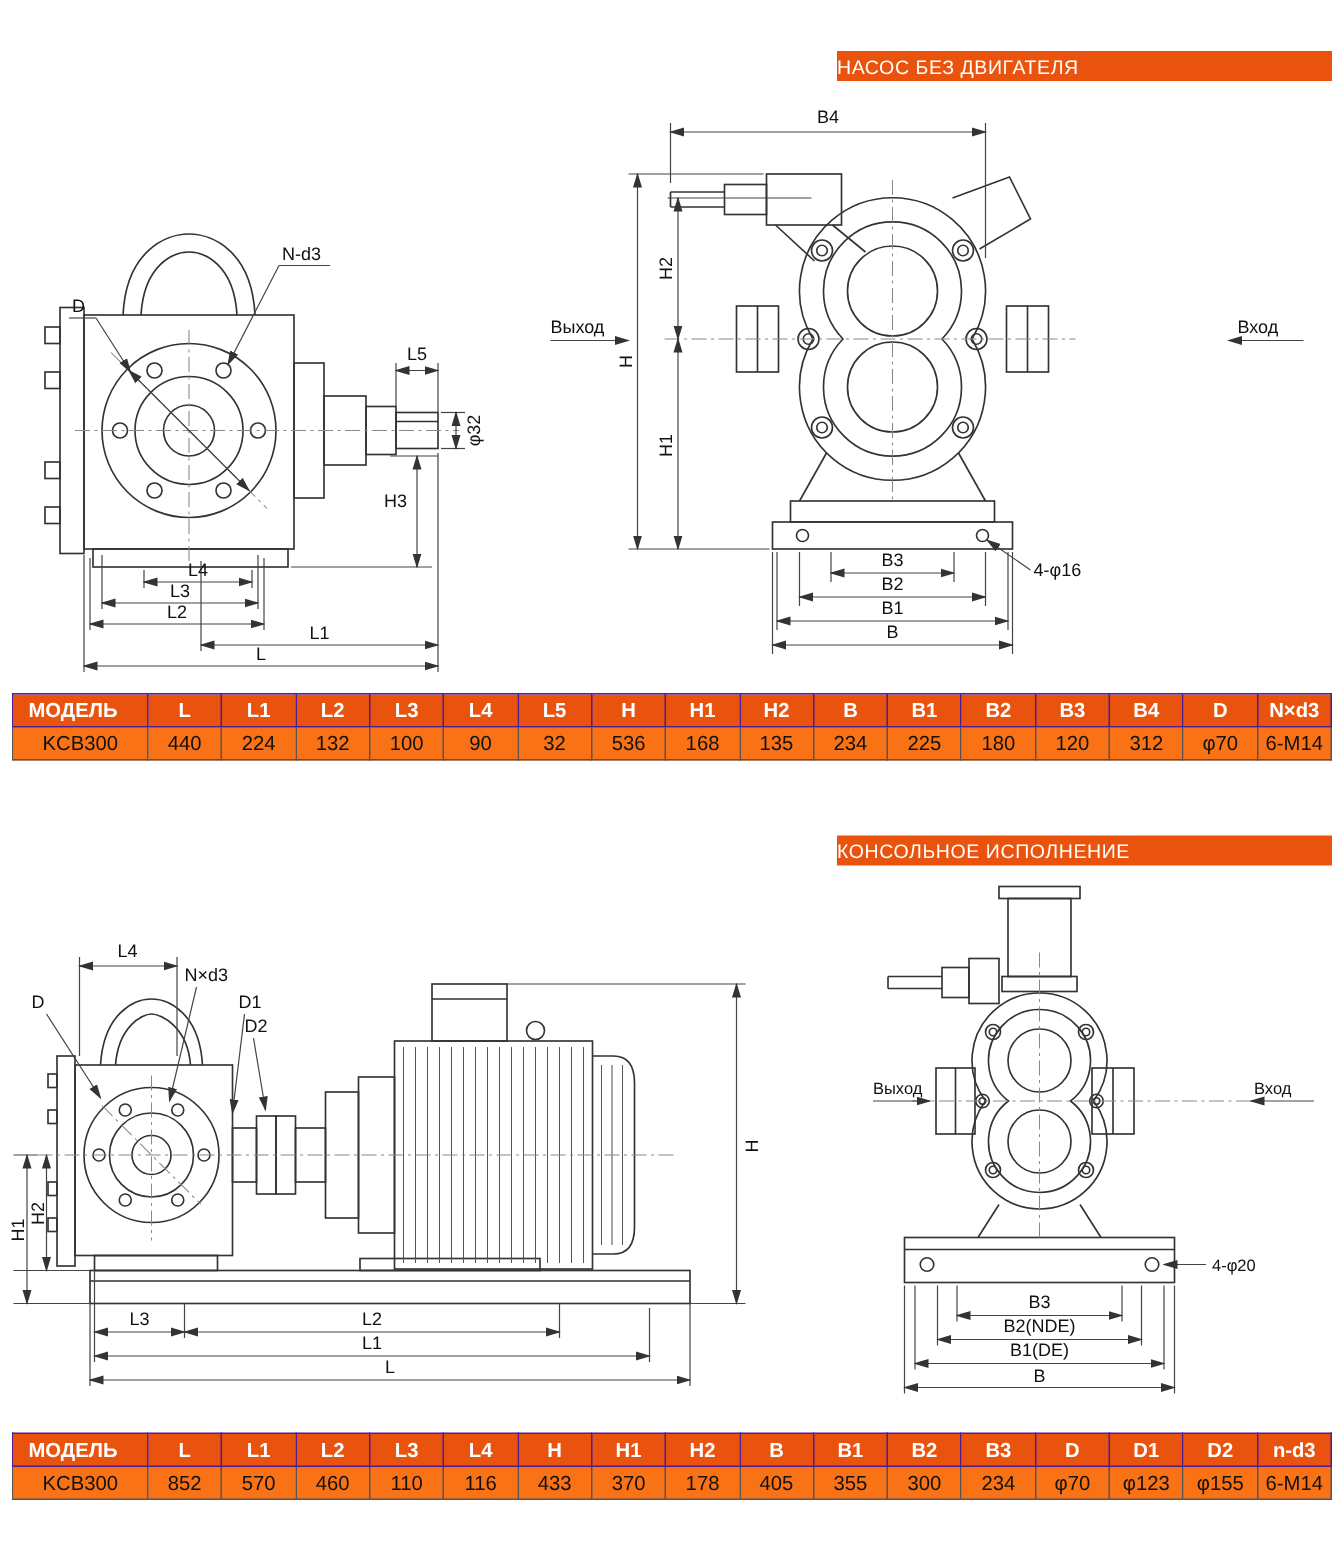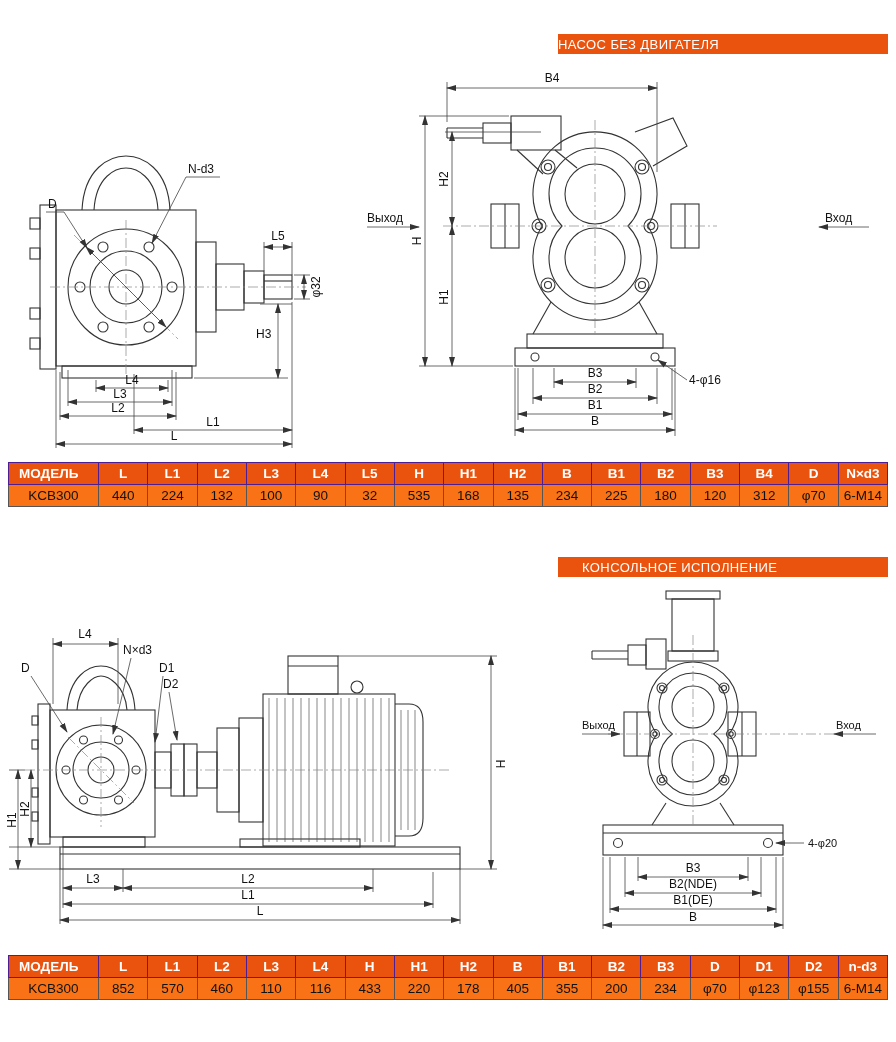--- a/index.html
+++ b/index.html
@@ -1,21 +1,21 @@
 <!DOCTYPE html>
 <html style="--accent: #ea530e;"><head>
 <meta charset="utf-8">
 <style>
   :root { --accent:#ea530e; }
   * { margin:0; padding:0; box-sizing:border-box; }
   body { background:#fff; font-family:"Liberation Sans", sans-serif; }
   .page { position:relative; width:896px; height:1042px; background:#fff; overflow:hidden; }
   .banner { position:absolute; left:558px; width:330px; height:20px; background:var(--accent);
             color:#fff; font-size:13px; letter-spacing:.4px; display:flex; align-items:center; justify-content:flex-start; }
-  .banner1 { top:34px; } .banner2 { top:557px;padding-left:24px; }
+  .banner1 { top:34px; } .banner2 { top:557px; }
   .drw { position:absolute; }
   svg text { font-family:"Liberation Sans", sans-serif; font-size:12px; fill:#111; }
   svg text.sm { font-size:11px; }
   .ln   { stroke:#333; stroke-width:1.1; fill:none; }
   .thin { stroke:#555; stroke-width:.7; fill:none; }
   .dim  { stroke:#444; stroke-width:.8; fill:none; }
   .cl   { stroke:#888; stroke-width:.7; fill:none; stroke-dasharray:10 3 2 3; }
   .dim-table { position:absolute; left:8px; width:880px; border-collapse:collapse; table-layout:fixed; font-size:13.5px; }
   .dim-table th { background:var(--accent); color:#fff; font-weight:600; border:1px solid #4c1d95; padding:3px 0; text-align:center; }
   .dim-table th:first-child { text-align:left; padding-left:10px; }
@@ -225,21 +225,21 @@
       </thead>
       <tbody>
         <tr>
           <td>KCB300</td>
           <td>440</td>
           <td>224</td>
           <td>132</td>
           <td>100</td>
           <td>90</td>
           <td>32</td>
-          <td>535</td>
+          <td>536</td>
           <td>168</td>
           <td>135</td>
           <td>234</td>
           <td>225</td>
           <td>180</td>
           <td>120</td>
           <td>312</td>
           <td>φ70</td>
           <td>6-M14</td>
         </tr>
@@ -452,25 +452,25 @@
       </thead>
       <tbody>
         <tr>
           <td>KCB300</td>
           <td>852</td>
           <td>570</td>
           <td>460</td>
           <td>110</td>
           <td>116</td>
           <td>433</td>
-          <td>220</td>
+          <td>370</td>
           <td>178</td>
           <td>405</td>
           <td>355</td>
-          <td>200</td>
+          <td>300</td>
           <td>234</td>
           <td>φ70</td>
           <td>φ123</td>
           <td>φ155</td>
           <td>6-M14</td>
         </tr>
       </tbody>
     </table>
 
 </div>

